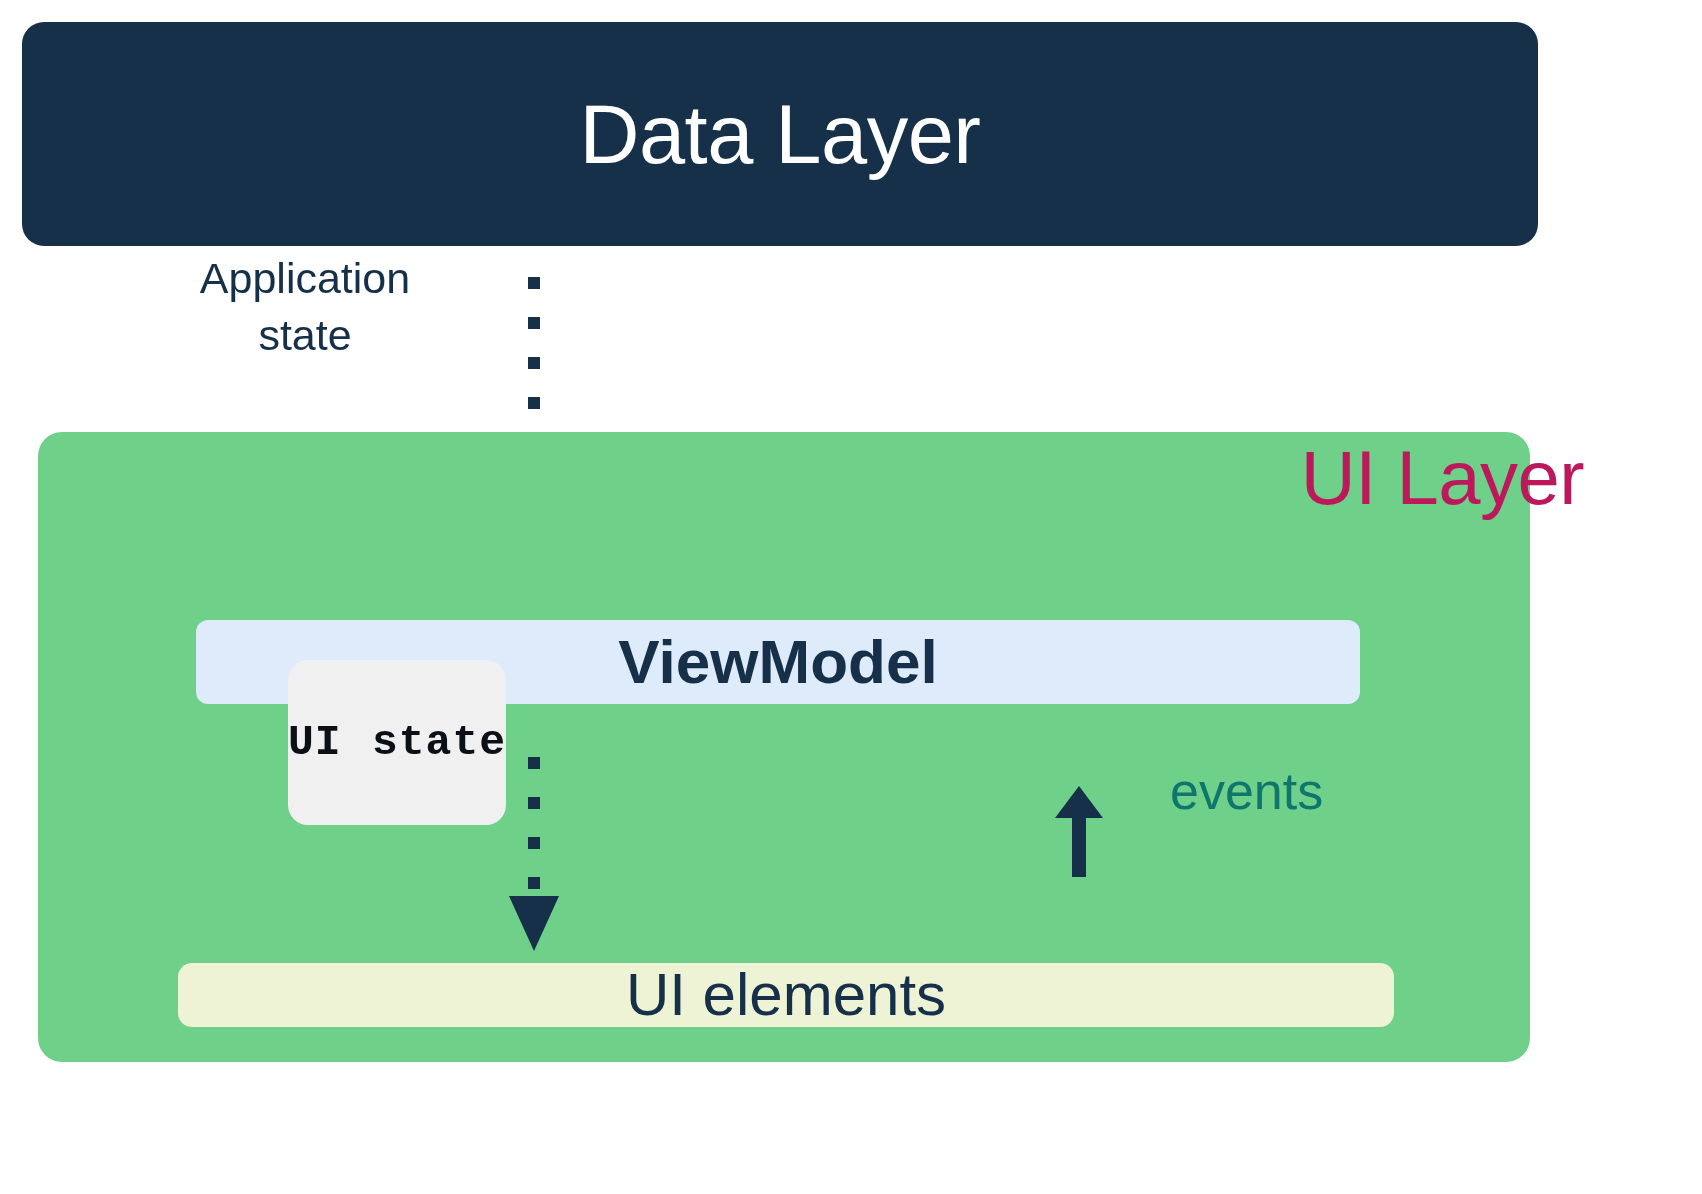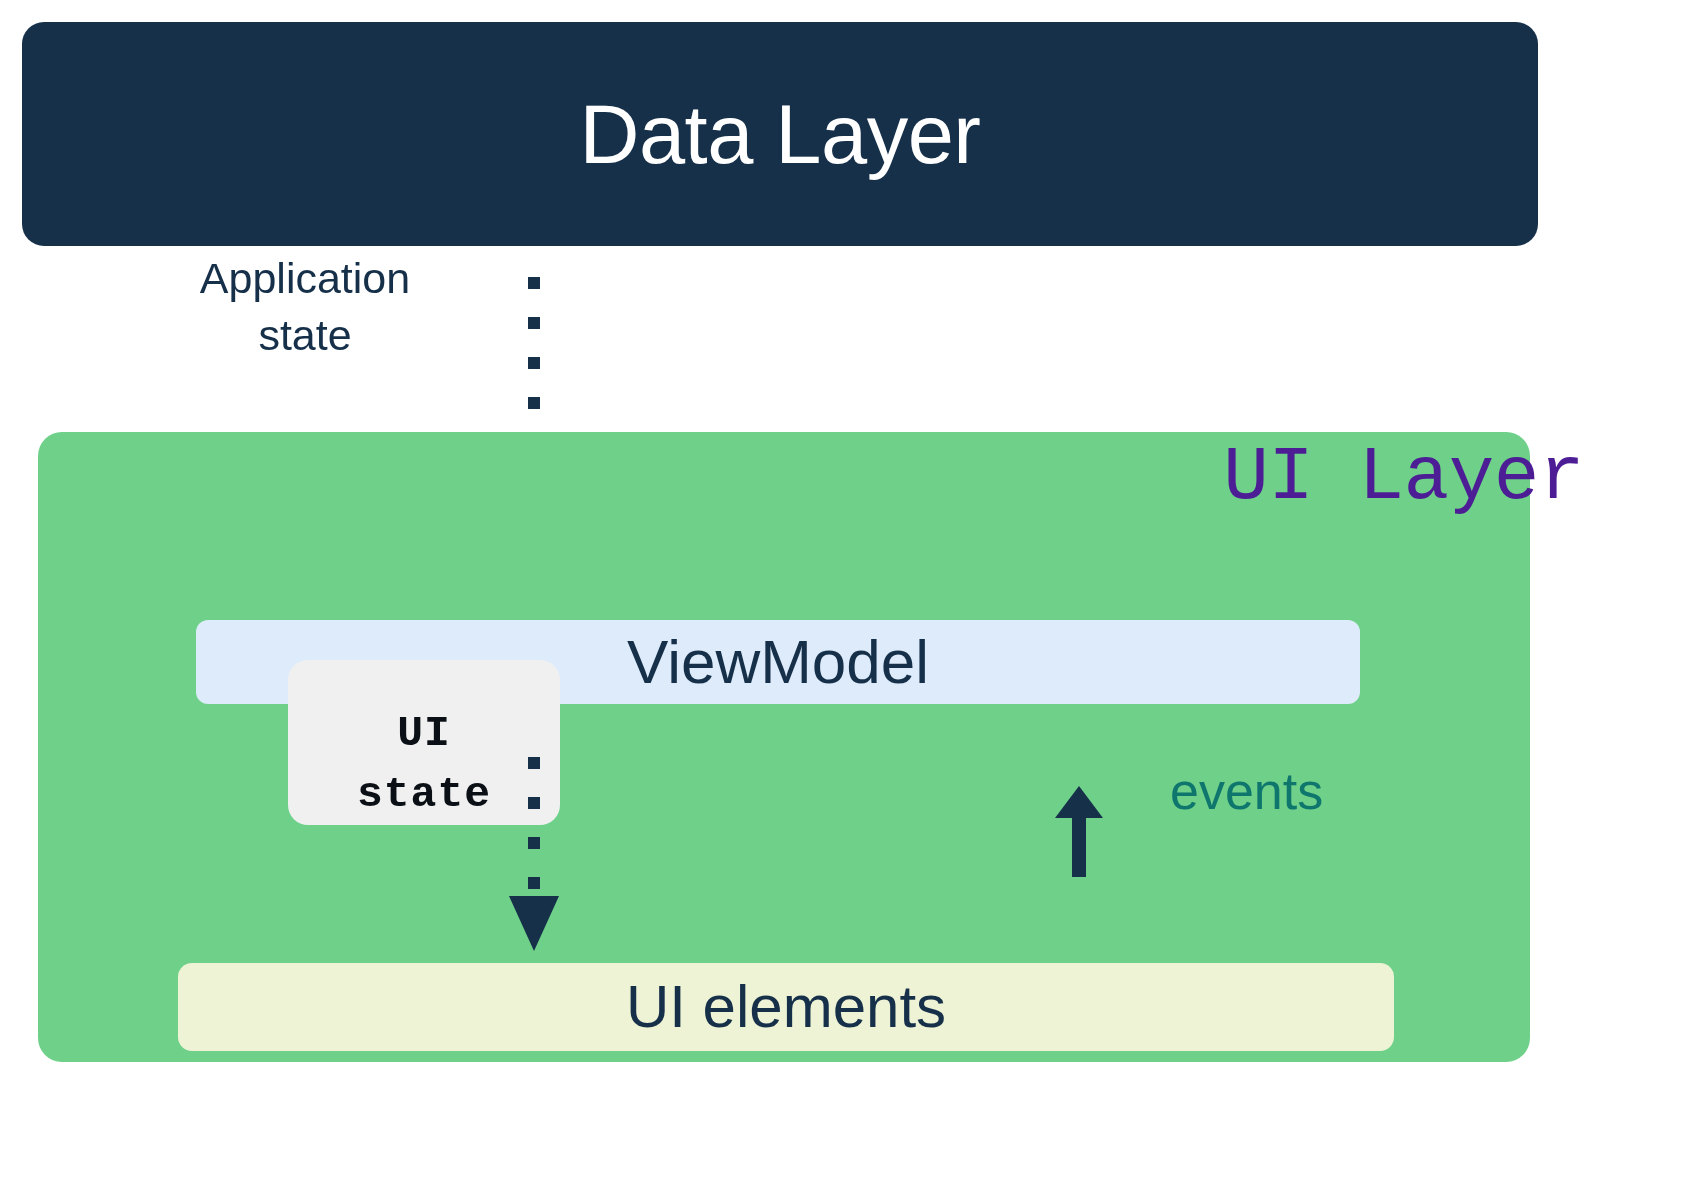--- a/index.html
+++ b/index.html
@@ -93,64 +93,64 @@
     top: 432px;
     width: 1492px;
     height: 630px;
     background: #6ED089;
     border-radius: 24px;
   }
   .ui-layer-title {
     position: absolute;
     right: 118px;
     top: 440px;
-    color: #4c1d95;
+    color: #be185d;
     font-size: 76px;
     font-weight: 400;
     letter-spacing: -0.5px;
     line-height: 1;
-    font-family: Liberation Mono, monospace;
+    font-family: Liberation Sans, sans-serif;
   }
 
   
   .viewmodel-box {
     position: absolute;
     left: 196px;
     top: 620px;
     width: 1164px;
     height: 84px;
     background: #DDEBFA;
     border-radius: 12px;
   }
   .viewmodel-label {
     position: absolute;
     left: 196px;
     top: 597px;
     width: 1164px;
     text-align: center;
     color: #16304A;
     font-size: 62px;
-    font-weight: 400;
+    font-weight: 700;
     line-height: 130px;
     font-family: "Liberation Sans", sans-serif;
   }
 
   
   .ui-state-box {
     position: absolute;
     left: 288px;
     top: 660px;
-    width: 272px;
+    width: 218px;
     height: 165px;
     background: #F0F0F0;
     border-radius: 20px;
     display: flex;
-    flex-direction: column;
+    flex-direction: row;
     align-items: center;
-    justify-content: flex-end;
+    justify-content: space-between;
   }
   .ui-state-line {
     color: #0B1016;
     font-size: 43px;
     font-weight: 700;
     line-height: 1.42;
     letter-spacing: 1px;
     font-family: "Liberation Mono", monospace;
   }
 
@@ -183,21 +183,21 @@
     line-height: 1;
     font-family: "Liberation Sans", sans-serif;
   }
 
   
   .ui-elements-box {
     position: absolute;
     left: 178px;
     top: 963px;
     width: 1216px;
-    height: 88px;
+    height: 64px;
     background: #EEF3D5;
     border-radius: 14px;
     display: flex;
     align-items: center;
     justify-content: center;
   }
   .ui-elements-label {
     color: #16304A;
     font-size: 60px;
     font-weight: 400;

